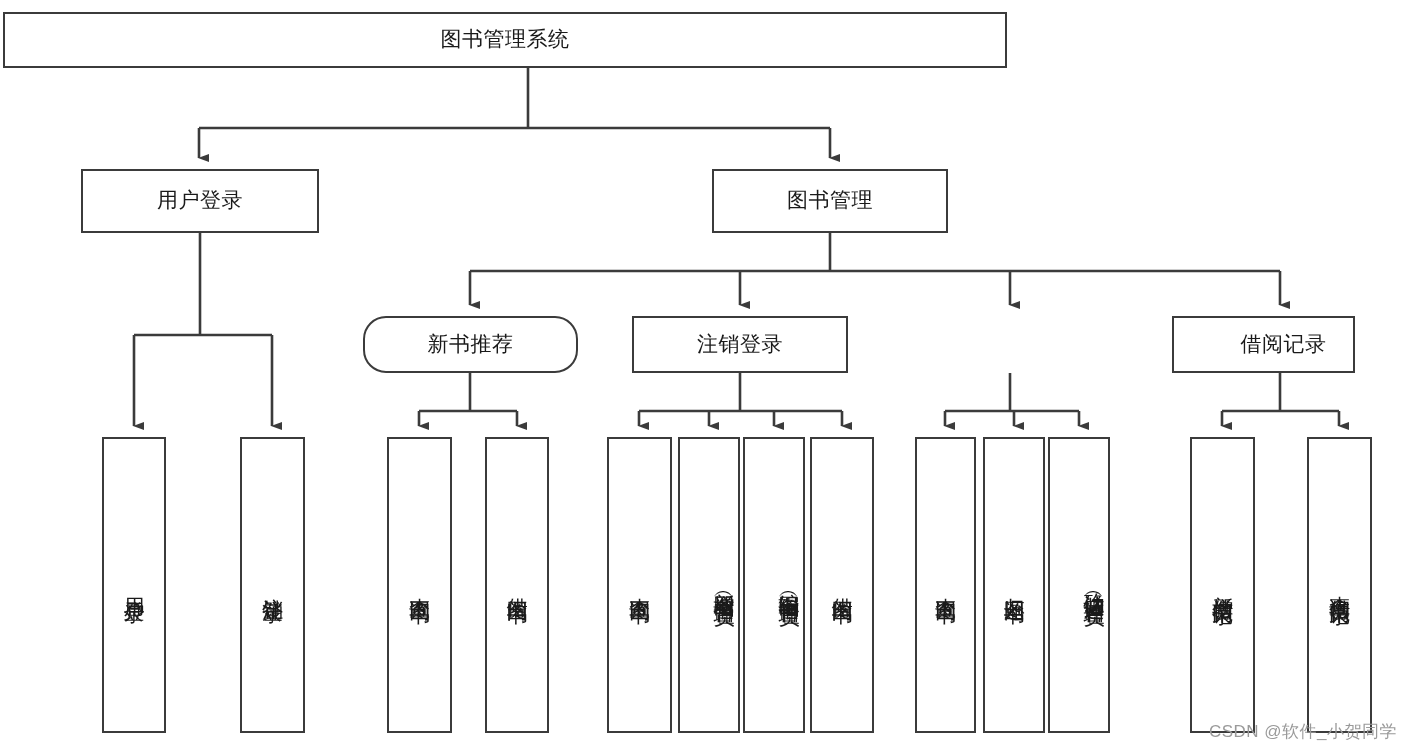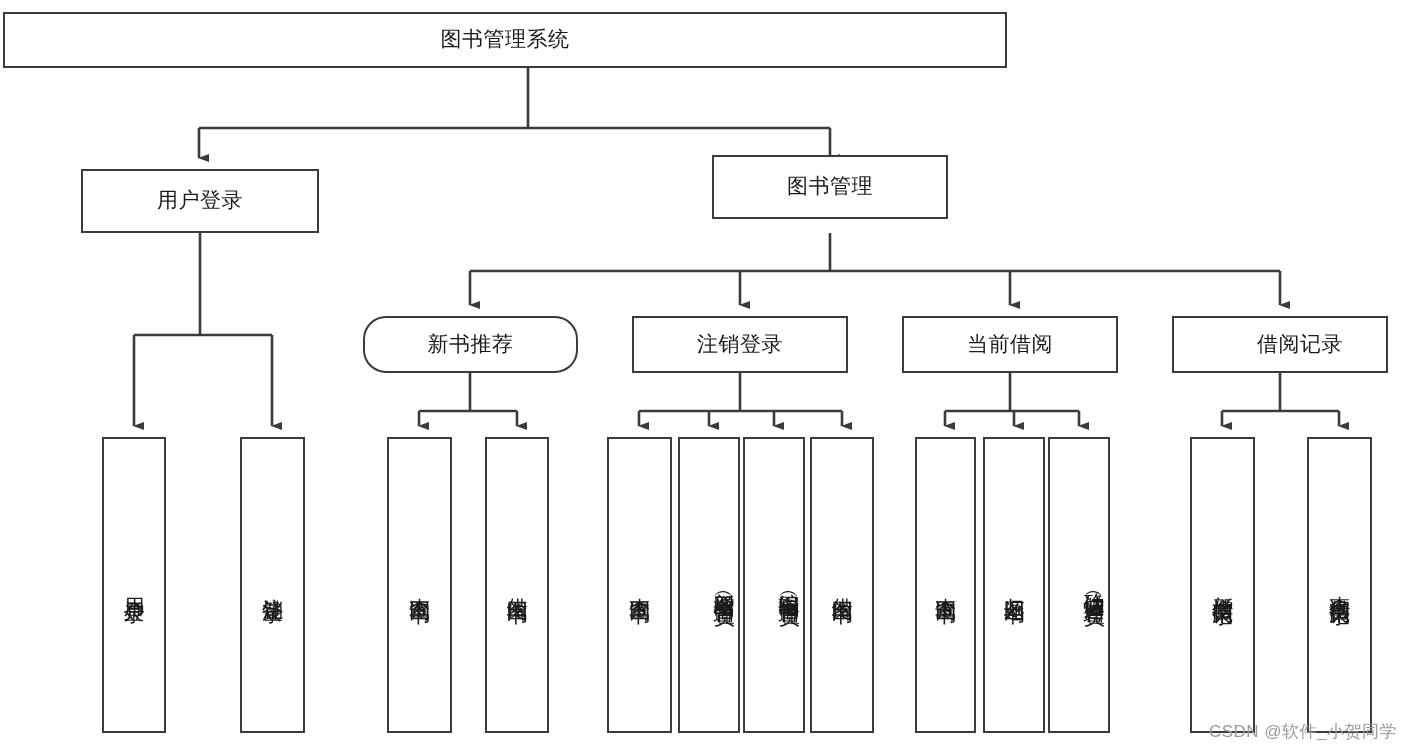--- a/index.html
+++ b/index.html
@@ -123,34 +123,31 @@
     </g>
   </svg>
 
   <div class="node horiz" style="left:3px; top:12px; width:1004px; height:56px;">
     <span class="node-label">图书管理系统</span>
   </div>
 
   <div class="node horiz" style="left:81px; top:169px; width:238px; height:64px;">
     <span class="node-label">用户登录</span>
   </div>
-  <div class="node horiz" style="left:712px; top:155px; width:236px; height:64px;">
+  <div class="node horiz" style="left:712px; top:169px; width:236px; height:64px;">
     <span class="node-label">图书管理</span>
   </div>
 
   <div class="node horiz" style="left:363px; top:316px; width:215px; height:57px;border-radius:23px;">
     <span class="node-label">新书推荐</span>
   </div>
   <div class="node horiz" style="left:632px; top:316px; width:216px; height:57px;">
     <span class="node-label">注销登录</span>
   </div>
-  <div class="node horiz" style="left:902px; top:316px; width:216px; height:57px;">
-    <span class="node-label">当前借阅</span>
-  </div>
-  <div class="node horiz" style="left:1172px; top:316px; width:216px; height:57px;padding-left:40px;">
+  <div class="node horiz" style="left:1172px; top:316px; width:183px; height:57px;padding-left:40px;">
     <span class="node-label">借阅记录</span>
   </div>
 
   <div class="node vert" style="left:102px; top:437px; width:64px; height:296px; align-items:center;">
     <span class="node-label">用户登录</span>
   </div>
   <div class="node vert" style="left:240px; top:437px; width:65px; height:296px; align-items:center;">
     <span class="node-label">注销登录</span>
   </div>
 

